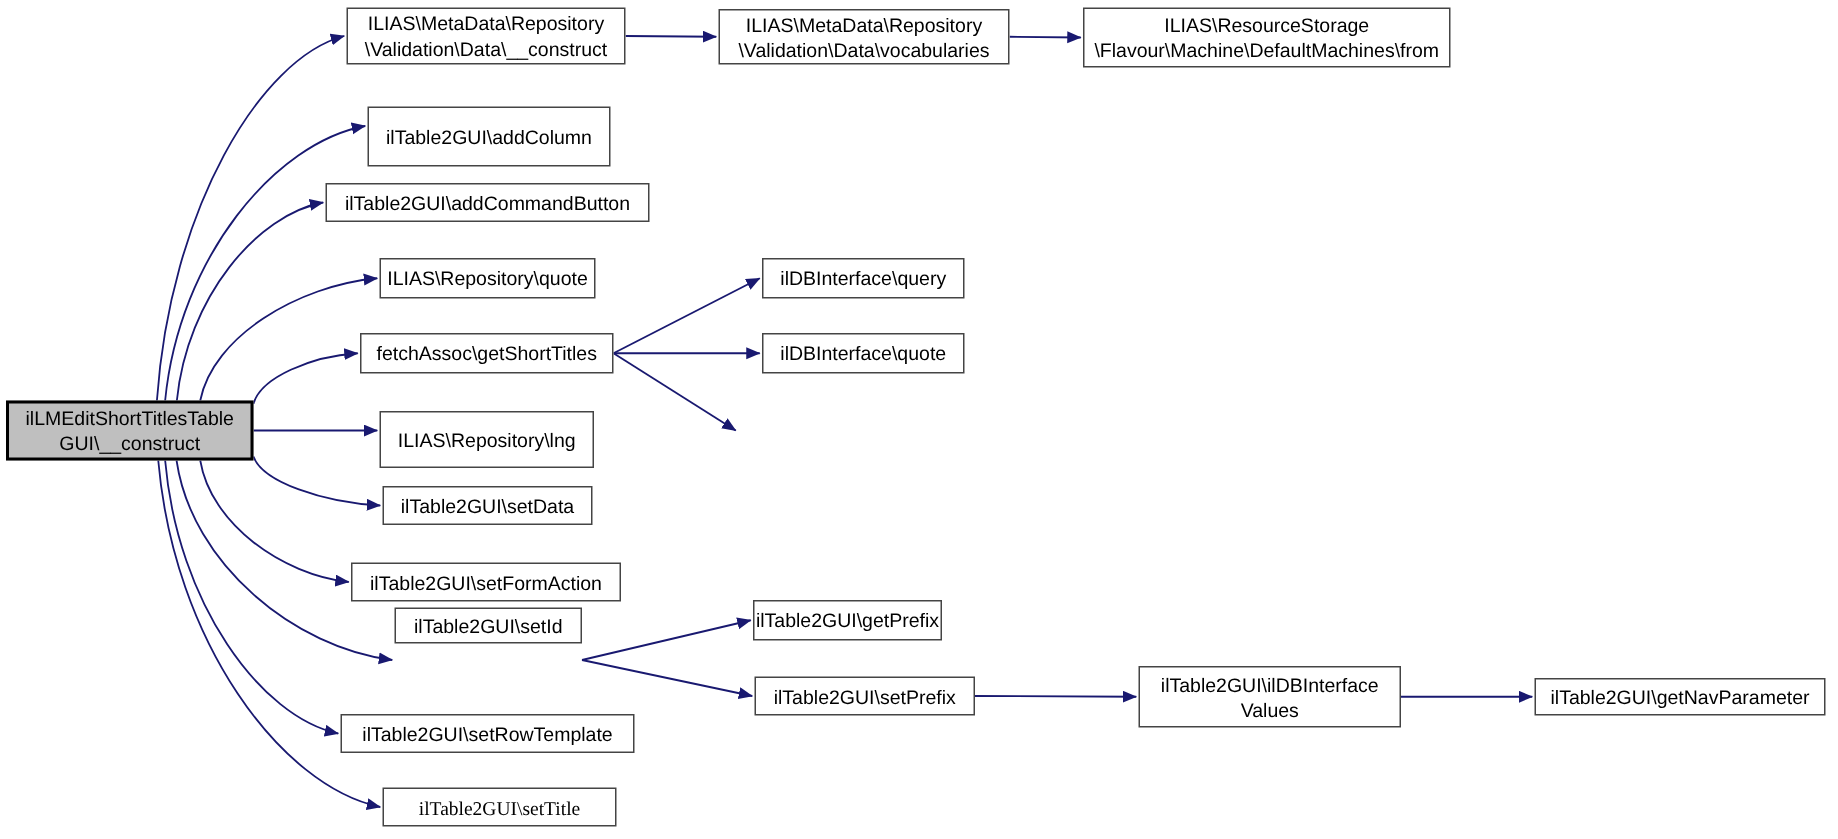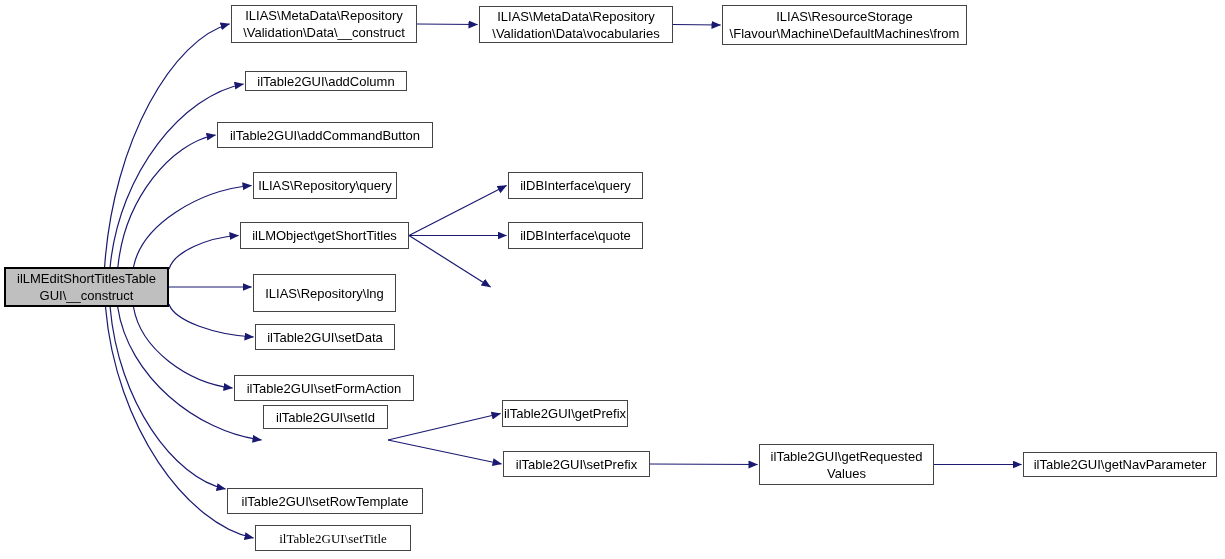--- a/index.html
+++ b/index.html
@@ -97,62 +97,62 @@
       <span class="lbl">\Validation\Data\__construct</span>
     </div>
     <div class="node" style="left: 479px; top: 6px; width: 194px; height: 37px;">
       <span class="lbl">ILIAS\MetaData\Repository</span>
       <span class="lbl">\Validation\Data\vocabularies</span>
     </div>
     <div class="node" style="left: 722px; top: 5px; width: 245px; height: 40px;">
       <span class="lbl">ILIAS\ResourceStorage</span>
       <span class="lbl">\Flavour\Machine\DefaultMachines\from</span>
     </div>
-    <div class="node" style="left: 245px; top: 71px; width: 162px; height: 20px;">
+    <div class="node" style="left: 245px; top: 71px; width: 162px; height: 40px;">
       <span class="lbl">ilTable2GUI\addColumn</span>
     </div>
     <div class="node" style="left: 217px; top: 122px; width: 216px; height: 26px;">
       <span class="lbl">ilTable2GUI\addCommandButton</span>
     </div>
     <div class="node" style="left: 253px; top: 172px; width: 144px; height: 27px;">
-      <span class="lbl">ILIAS\Repository\query</span>
+      <span class="lbl">ILIAS\Repository\quote</span>
     </div>
     <div class="node" style="left: 240px; top: 222px; width: 169px; height: 27px;">
-      <span class="lbl">ilLMObject\getShortTitles</span>
+      <span class="lbl">fetchAssoc\getShortTitles</span>
     </div>
     <div class="node" style="left: 253px; top: 274px; width: 143px; height: 38px;">
       <span class="lbl">ILIAS\Repository\lng</span>
     </div>
     <div class="node" style="left: 255px; top: 324px; width: 140px; height: 26px;">
       <span class="lbl">ilTable2GUI\setData</span>
     </div>
     <div class="node" style="left: 234px; top: 375px; width: 180px; height: 26px; align-items: center;">
       <span class="lbl">ilTable2GUI\setFormAction</span>
     </div>
     <div class="node" style="left: 263px; top: 405px; width: 125px; height: 24px;">
       <span class="lbl">ilTable2GUI\setId</span>
     </div>
-    <div class="node" style="left: 227px; top: 488px; width: 196px; height: 26px;">
+    <div class="node" style="left: 227px; top: 476px; width: 196px; height: 26px;">
       <span class="lbl">ilTable2GUI\setRowTemplate</span>
     </div>
     <div class="node" style="left: 255px; top: 525px; width: 156px; height: 26px; font-family: Liberation Serif, serif;">
       <span class="lbl">ilTable2GUI\setTitle</span>
     </div>
     <div class="node" style="left: 508px; top: 172px; width: 135px; height: 27px;">
       <span class="lbl">ilDBInterface\query</span>
     </div>
     <div class="node" style="left: 508px; top: 222px; width: 135px; height: 27px;">
       <span class="lbl">ilDBInterface\quote</span>
     </div>
     <div class="node" style="left: 502px; top: 400px; width: 126px; height: 27px;">
       <span class="lbl">ilTable2GUI\getPrefix</span>
     </div>
     <div class="node" style="left: 503px; top: 451px; width: 147px; height: 26px;">
       <span class="lbl">ilTable2GUI\setPrefix</span>
     </div>
     <div class="node" style="left: 759px; top: 444px; width: 175px; height: 41px;">
-      <span class="lbl">ilTable2GUI\getRequested</span>
+      <span class="lbl">ilTable2GUI\ilDBInterface</span>
       <span class="lbl">Values</span>
     </div>
     <div class="node" style="left: 1023px; top: 452px; width: 194px; height: 25px;">
       <span class="lbl">ilTable2GUI\getNavParameter</span>
     </div>
   </div>
 
 </body></html>

